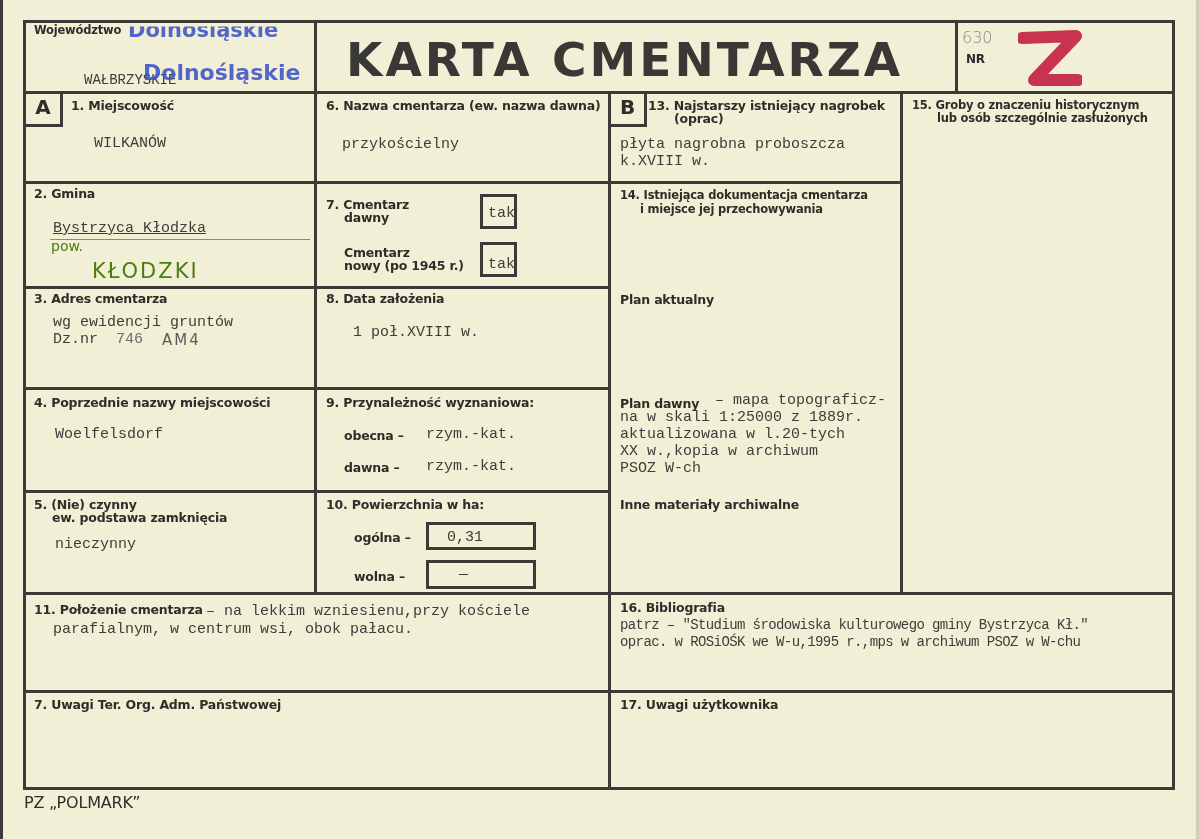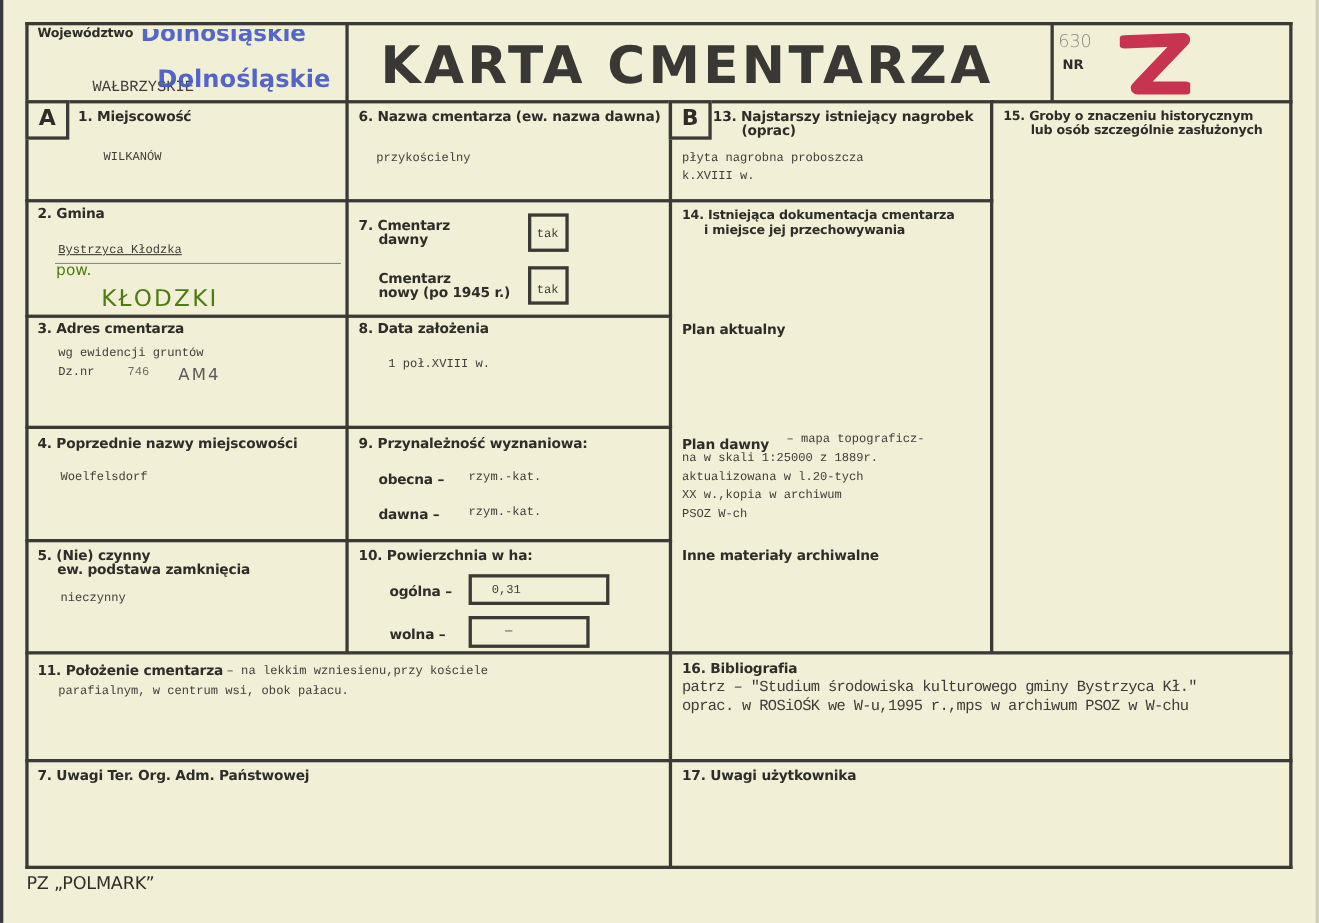--- a/index.html
+++ b/index.html
@@ -9,21 +9,21 @@
     font-family:"DejaVu Sans", sans-serif;
     color:#2f2d2a;
   }
   .page-edge-left { position:absolute; left:0; top:0; width:3px; height:839px; background:#3a3840; }
   .page-edge-right { position:absolute; right:0; top:0; width:3px; height:839px; background:#cfcfb8; }
   .ln { position:absolute; background:#3b3a37; }
   .h { height:3px; }
   .v { width:3px; }
   .lbl { position:absolute; font-family:"DejaVu Sans", sans-serif; font-weight:bold; font-size:12.5px; color:#2f2d2a; letter-spacing:-0.2px; line-height:13px; white-space:nowrap; }
   .small { font-size:11.5px; }
-  .tw { position:absolute; font-family:"Liberation Mono", "DejaVu Sans Mono", monospace; font-size:11px; color:#3f3d3a; white-space:nowrap; line-height:17px; }
+  .tw { position:absolute; font-family:"Liberation Mono", "DejaVu Sans Mono", monospace; font-size:15px; color:#3f3d3a; white-space:nowrap; line-height:17px; }
   .title { position:absolute; left:346px; top:34px; font-family:"DejaVu Sans", sans-serif; font-weight:bold; font-size:47px; letter-spacing:3px; color:#3a3835; line-height:52px; white-space:nowrap; }
   .secbox { position:absolute; border:3px solid #3b3a37; font-weight:bold; font-size:20px; text-align:center; line-height:26px; background:#f1f0d6; }
   .stamp { position:absolute; font-family:"DejaVu Sans", sans-serif; font-weight:bold; color:#4257c8; white-space:nowrap; opacity:0.9; }
   .hand { position:absolute; font-family:"DejaVu Sans", sans-serif; color:#4d7c0f; white-space:nowrap; }
   .box { position:absolute; border:3px solid #3b3a37; box-sizing:border-box; }
   .zmark { position:absolute; left:1018px; top:30px; width:64px; height:58px; }
 </style>
 </head>
 <body>
 
@@ -133,21 +133,21 @@
 <span class="tw" style="left:620px;top:426px;">aktualizowana w l.20-tych</span>
 <span class="tw" style="left:620px;top:443px;">XX w.,kopia w archiwum</span>
 <span class="tw" style="left:620px;top:460px;">PSOZ W-ch</span>
 
 <span class="lbl" style="left:34px;top:498px;">5. (Nie) czynny</span>
 <span class="lbl" style="left:52px;top:511px;">ew. podstawa zamknięcia</span>
 <span class="tw" style="left:55px;top:536px;">nieczynny</span>
 
 <span class="lbl" style="left:326px;top:498px;">10. Powierzchnia w ha:</span>
 <span class="lbl" style="left:354px;top:531px;">ogólna –</span>
-<div class="box" style="left:426px;top:522px;width:128px;height:28px;text-align:center;">
+<div class="box" style="left:426px;top:522px;width:110px;height:28px;text-align:center;">
   <span class="tw" style="left:18px;top:4px;">0,31</span>
 </div>
 <span class="lbl" style="left:354px;top:570px;">wolna –</span>
 <div class="box" style="left:426px;top:560px;width:110px;height:29px;">
   <span class="tw" style="left:30px;top:3px;">—</span>
 </div>
 
 <span class="lbl" style="left:620px;top:498px;">Inne materiały archiwalne</span>
 
 <span class="lbl" style="left:34px;top:603px;">11. Położenie cmentarza</span>

